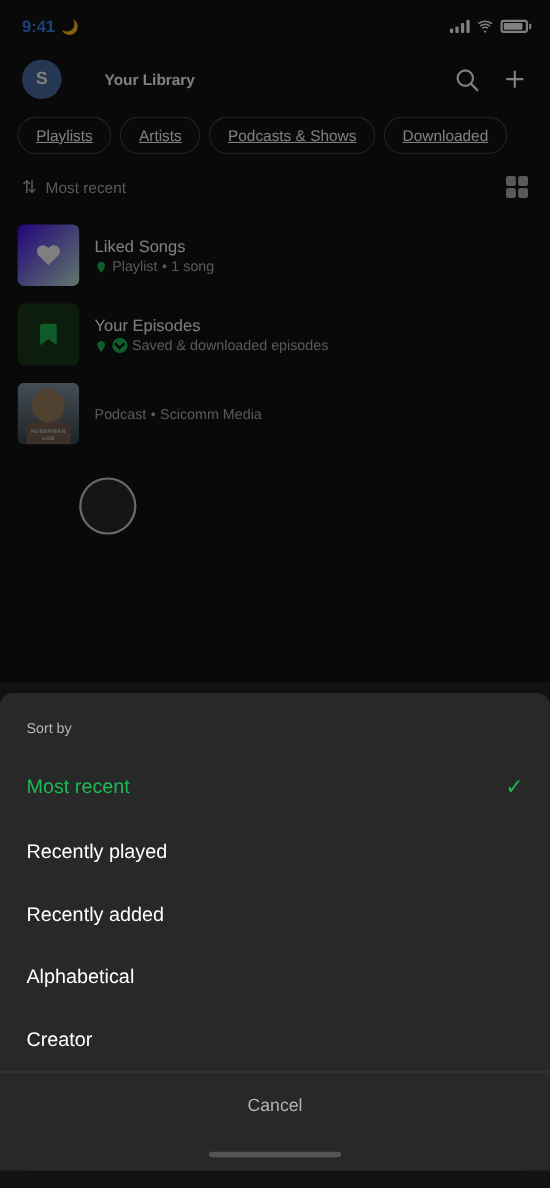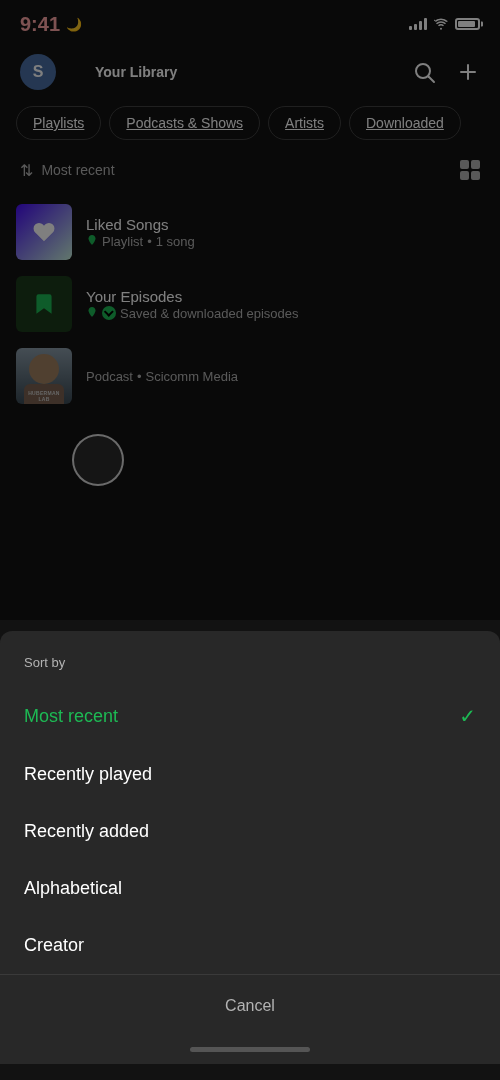--- a/index.html
+++ b/index.html
@@ -18,23 +18,23 @@
     
     .status-bar {
       display: flex;
       justify-content: space-between;
       align-items: center;
       padding: 12px 20px 8px;
       height: 44px;
     }
 
     .status-time {
-      font-size: 20px;
+      font-size: 15px;
       font-weight: 600;
-      color: #fca5a5;
+      color: #3b82f6;
     }
 
     .status-icons {
       display: flex;
       align-items: center;
       gap: 6px;
     }
 
     .signal-bars {
       display: flex;
@@ -259,21 +259,21 @@
       font-size: 15px;
       font-weight: 500;
       color: #fff;
       white-space: nowrap;
       overflow: hidden;
       text-overflow: ellipsis;
     }
 
     .item-meta {
       display: flex;
-      align-items: flex-start;
+      align-items: flex-end;
       gap: 4px;
       margin-top: 1px;
     }
 
     .item-meta-text {
       font-size: 13px;
       color: #b3b3b3;
     }
 
     .download-badge {
@@ -432,22 +432,22 @@
       <svg class="plus-icon-svg" viewBox="0 0 24 24">
         <line x1="12" y1="5" x2="12" y2="19"></line>
         <line x1="5" y1="12" x2="19" y2="12"></line>
       </svg>
     </button>
   </div>
 </div>
 
 <div class="filter-tabs">
   <button class="filter-tab">Playlists</button>
+  <button class="filter-tab">Artists</button>
   <button class="filter-tab">Podcasts &amp; Shows</button>
-  <button class="filter-tab">Artists</button>
   <button class="filter-tab">Downloaded</button>
 </div>
 
 <div class="sort-row">
   <div class="sort-left">
     <span style="color:#b3b3b3;font-size:16px;">⇅</span>
     <span class="sort-label">Most recent</span>
   </div>
   <div class="grid-icon">
     <span></span>

